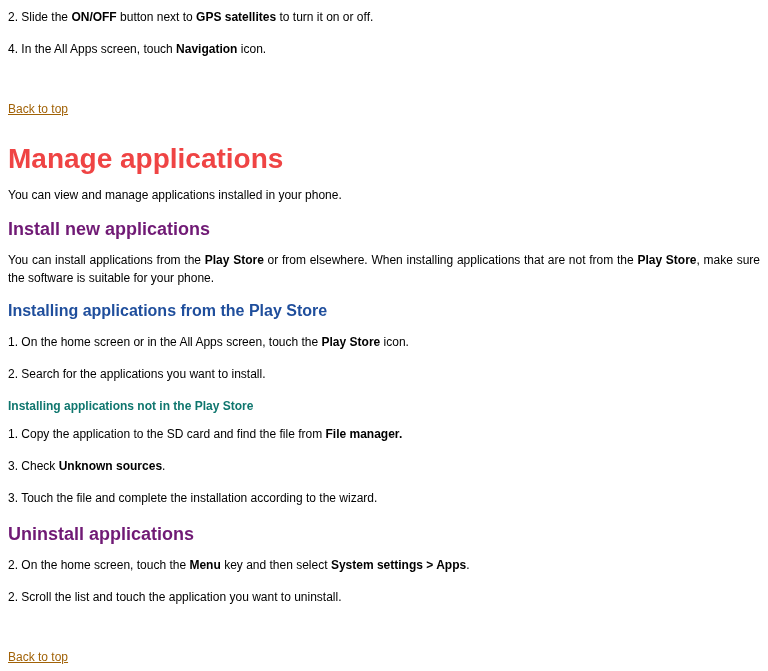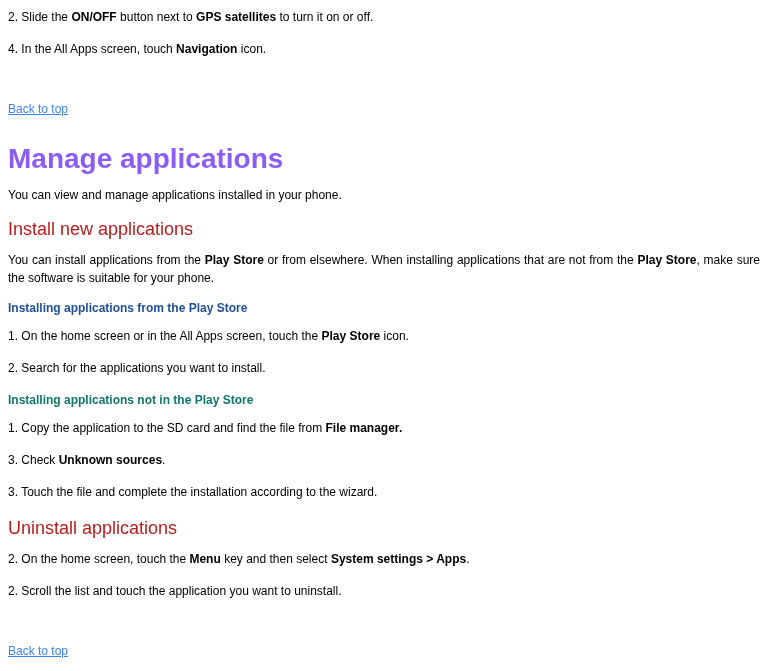--- a/index.html
+++ b/index.html
@@ -15,43 +15,43 @@
       width: 768px;
       line-height: 1.5;
     }
     .step {
       margin-bottom: 14px;
     }
     .bold {
       font-weight: bold;
     }
     .back-link {
-      color: #3b82f6;
+      color: #a16207;
       text-decoration: underline;
       display: inline-block;
       margin-top: 28px;
       margin-bottom: 20px;
       cursor: pointer;
     }
     .h1-title {
-      color: #8b5cf6;
+      color: #ef4444;
       font-size: 28px;
       font-weight: bold;
       margin-bottom: 6px;
     }
     .h2-title {
-      color: #b91c1c;
+      color: #701a75;
       font-size: 18px;
-      font-weight: normal;
+      font-weight: bold;
       margin-top: 10px;
       margin-bottom: 8px;
     }
     .h3-blue {
       color: #1F4E9C;
-      font-size: 12px;
+      font-size: 16px;
       font-weight: bold;
       margin-bottom: 10px;
       margin-top: 10px;
     }
     .h3-black {
       color: #0f766e;
       font-size: 12px;
       font-weight: bold;
       margin-bottom: 10px;
     }

